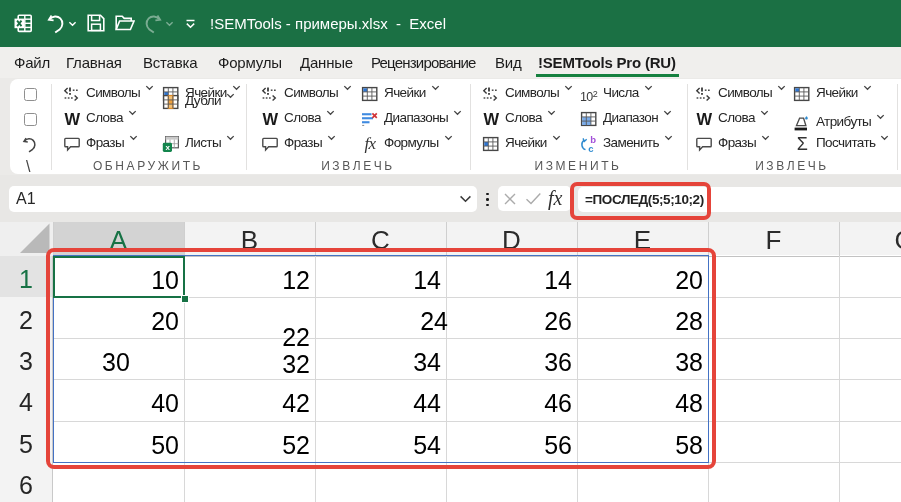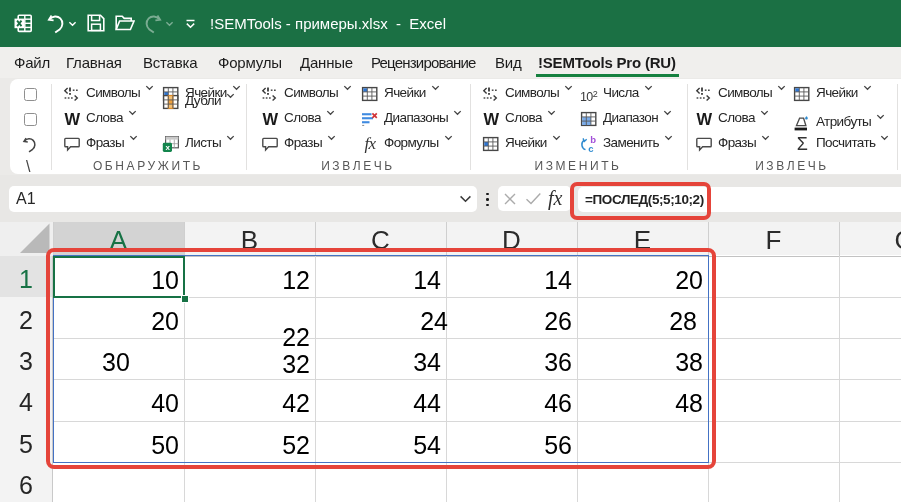--- a/index.html
+++ b/index.html
@@ -423,31 +423,32 @@
 <div class="abs" style="left:53px;top:462.0px;width:848px;height:1px;background:#d8d8d8;"></div>
 <div class="cell" style="left:53px;top:255.5px;width:126px;height:41.3px;line-height:48.3px;">10</div>
 <div class="cell" style="left:184px;top:255.5px;width:126px;height:41.3px;line-height:48.3px;">12</div>
 <div class="cell" style="left:315px;top:255.5px;width:126px;height:41.3px;line-height:48.3px;">14</div>
 <div class="cell" style="left:446px;top:255.5px;width:126px;height:41.3px;line-height:48.3px;">14</div>
 <div class="cell" style="left:577px;top:255.5px;width:126px;height:41.3px;line-height:48.3px;">20</div>
 <div class="cell" style="left:53px;top:296.8px;width:126px;height:41.3px;line-height:48.3px;">20</div>
 <div class="cell" style="left:184px;top:313px;width:126px;height:41.3px;line-height:48.3px;">22</div>
 <div class="cell" style="left:322px;top:296.8px;width:126px;height:41.3px;line-height:48.3px;">24</div>
 <div class="cell" style="left:446px;top:296.8px;width:126px;height:41.3px;line-height:48.3px;">26</div>
-<div class="cell" style="left:551px;top:296.8px;width:126px;height:41.3px;line-height:48.3px;padding-left:20px;">28</div>
+<div class="cell" style="left:577px;top:296.8px;width:126px;height:41.3px;line-height:48.3px;">28</div>
 <div class="cell" style="left:53px;top:338.1px;width:126px;height:41.3px;line-height:48.3px;text-align:center;">30</div>
 <div class="cell" style="left:184px;top:340px;width:126px;height:41.3px;line-height:48.3px;">32</div>
 <div class="cell" style="left:315px;top:338.1px;width:126px;height:41.3px;line-height:48.3px;">34</div>
 <div class="cell" style="left:446px;top:338.1px;width:126px;height:41.3px;line-height:48.3px;">36</div>
 <div class="cell" style="left:577px;top:338.1px;width:126px;height:41.3px;line-height:48.3px;">38</div>
 <div class="cell" style="left:53px;top:379.4px;width:126px;height:41.3px;line-height:48.3px;">40</div>
 <div class="cell" style="left:184px;top:379.4px;width:126px;height:41.3px;line-height:48.3px;">42</div>
 <div class="cell" style="left:315px;top:379.4px;width:126px;height:41.3px;line-height:48.3px;">44</div>
 <div class="cell" style="left:446px;top:379.4px;width:126px;height:41.3px;line-height:48.3px;">46</div>
 <div class="cell" style="left:577px;top:379.4px;width:126px;height:41.3px;line-height:48.3px;">48</div>
 <div class="cell" style="left:53px;top:420.7px;width:126px;height:41.3px;line-height:48.3px;">50</div>
 <div class="cell" style="left:184px;top:420.7px;width:126px;height:41.3px;line-height:48.3px;">52</div>
 <div class="cell" style="left:315px;top:420.7px;width:126px;height:41.3px;line-height:48.3px;">54</div>
 <div class="cell" style="left:446px;top:420.7px;width:126px;height:41.3px;line-height:48.3px;">56</div>
+<div class="cell" style="left:577px;top:420.7px;width:126px;height:41.3px;line-height:48.3px;">58</div>
 <div class="abs" style="left:52.5px;top:254.8px;width:656.5px;height:208.6px;border:1.8px solid #4472c4;box-sizing:border-box;"></div>
 <div class="abs" style="left:52.5px;top:255.5px;width:132px;height:42.5px;border:2px solid #177245;box-sizing:border-box;"></div>
 <div class="abs" style="left:180.5px;top:294.5px;width:6px;height:6px;background:#177245;border:1.5px solid #fff;"></div>
 <div class="abs" style="left:45.5px;top:248.3px;width:670px;height:220.5px;border:4.5px solid #e5443a;border-radius:8px;box-sizing:border-box;"></div>
 </div>
 </body></html>

